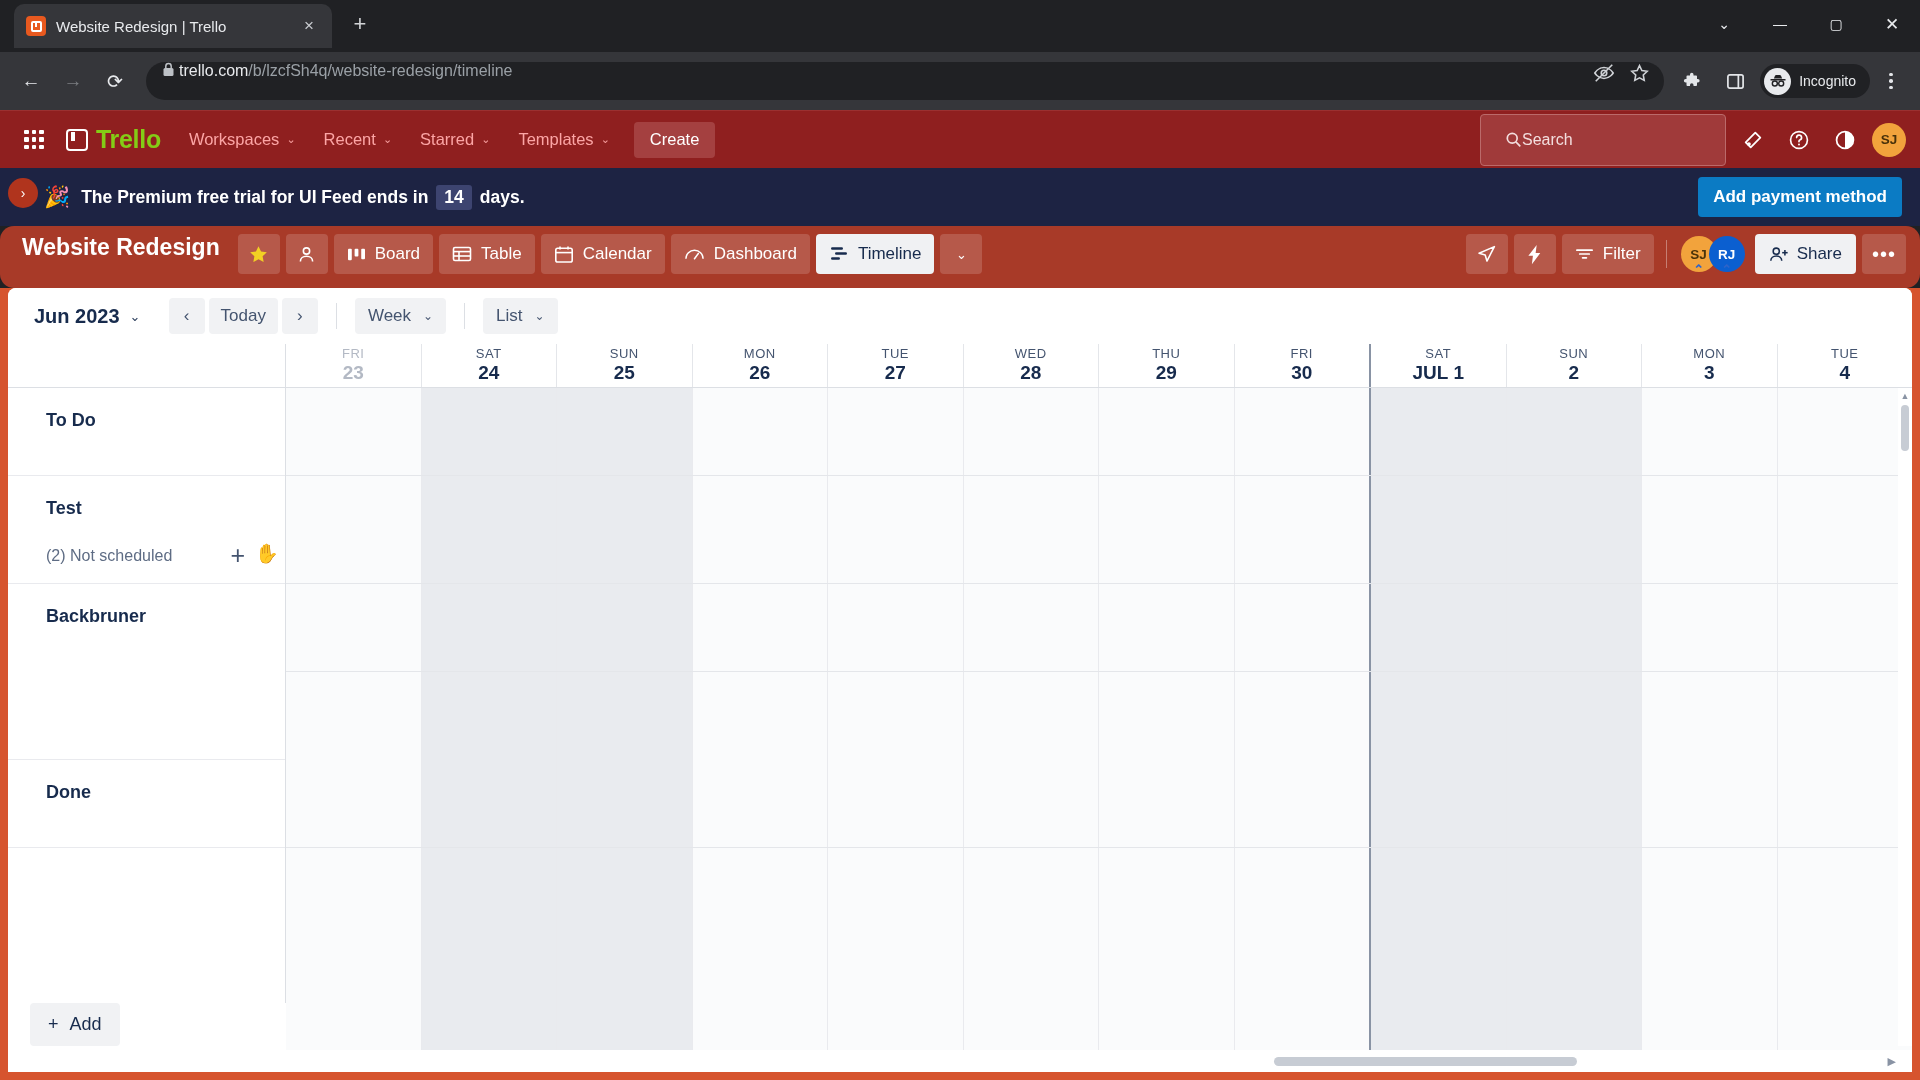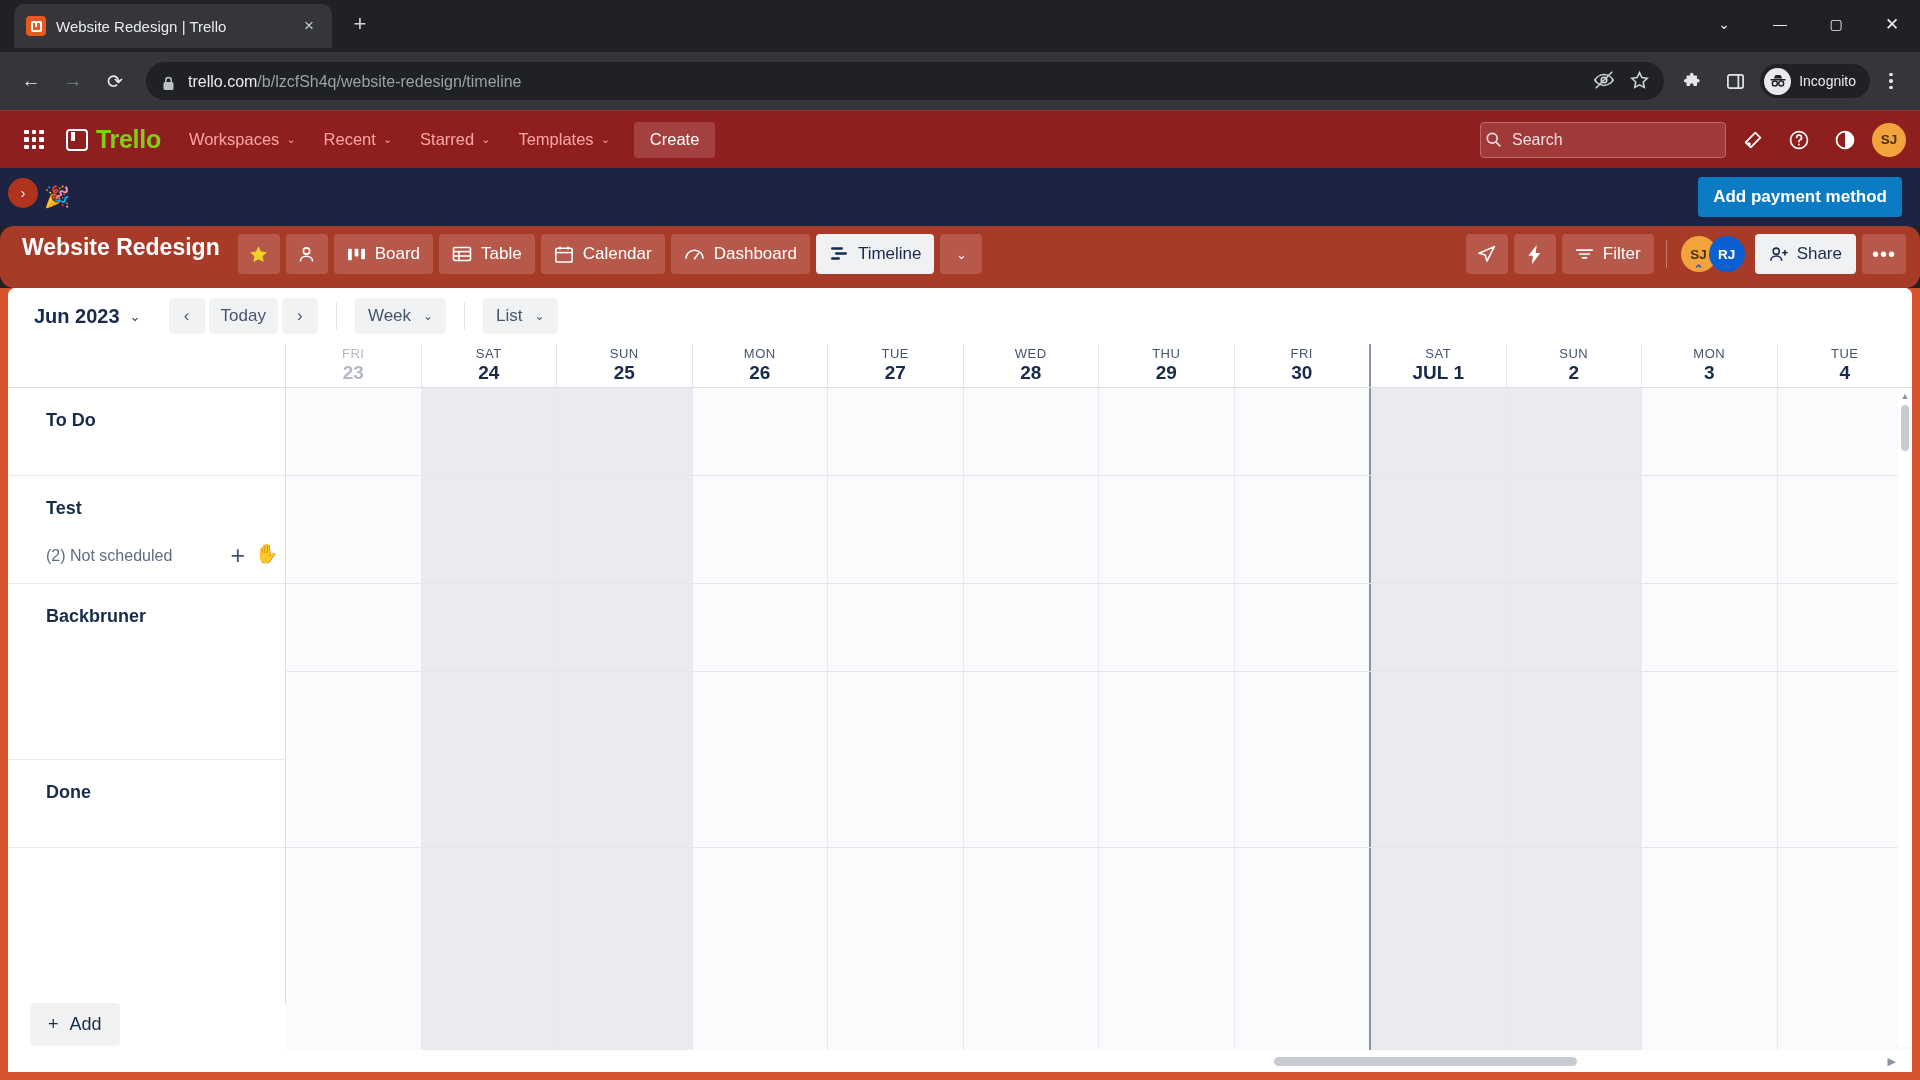--- a/index.html
+++ b/index.html
@@ -29,22 +29,22 @@
   .newtab { width:36px; height:36px; margin:0 0 4px 10px; display:flex; align-items:center; justify-content:center; color:#d2d4d7; font-size:22px; }
 
   .wincontrols { position:absolute; right:0; top:0; height:48px; display:flex; align-items:center; }
   .wc { width:56px; height:48px; display:flex; align-items:center; justify-content:center; color:#e8eaed; font-size:14px; }
   .wc.close { font-size:17px; }
 
   .toolbar { height:58px; background:#35363a; display:flex; align-items:center; padding:0 12px; gap:4px; }
   .navbtn { width:38px; height:38px; border-radius:50%; display:flex; align-items:center; justify-content:center; color:#e8eaed; font-size:19px; }
   .navbtn.fwd { color:#7c7f83; }
   .omnibox {
-    flex:1; height:38px; background:#202124; border-radius:19px; display:flex; align-items:flex-end;
-    padding:0 12px 9px 16px; margin-left:8px; gap:13px; min-width:0;
+    flex:1; height:38px; background:#202124; border-radius:19px; display:flex; align-items:flex-start;
+    padding:0 12px 0 16px; margin-left:8px; gap:4px; min-width:0;
   }
   .omnibox .lock { color:#bdc1c6; font-size:13px; flex:0 0 auto; }
   .urltext { font-size:16px; color:#9aa0a6; white-space:nowrap; overflow:hidden; }
   .urltext b { color:#e8eaed; font-weight:400; }
   .omni-right { margin-left:auto; display:flex; align-items:center; gap:14px; padding-right:2px; }
   .oicon { color:#cfd2d6; display:flex; align-items:center; }
   .tb-right { display:flex; align-items:center; gap:4px; padding-left:6px; }
   .tbtn { width:38px; height:38px; border-radius:50%; display:flex; align-items:center; justify-content:center; color:#e4e6e9; }
   .incognito-pill {
     height:34px; background:#202124; border-radius:17px; display:flex; align-items:center; gap:8px;
@@ -71,22 +71,22 @@
     height:36px; display:flex; align-items:center; gap:7px; padding:0 12px; border-radius:4px;
     color:#fca5a5; font-size:16.5px;
   }
   .chev { font-size:11px; opacity:.95; }
   .create-btn {
     height:36px; background:#a44040; border-radius:4px; color:#fff; font-size:16.5px;
     display:flex; align-items:center; padding:0 16px; margin-left:8px;
   }
   .hdr-right { margin-left:auto; display:flex; align-items:center; gap:8px; }
   .searchbox {
-    width:246px; height:36px; background:#a03a3a; border:1px solid #bb6a6a; border-radius:4px;
-    display:flex; align-items:center; gap:10px; padding:0 4px; color:#f3dede; font-size:16px;
+    width:246px; height:52px; background:#a03a3a; border:1px solid #bb6a6a; border-radius:4px;
+    display:flex; align-items:center; gap:0; padding:0 24px; color:#f3dede; font-size:16px;
   }
   .hicon { width:38px; height:38px; border-radius:50%; display:flex; align-items:center; justify-content:center; color:#fff; }
   .avatar-sj { width:34px; height:34px; border-radius:50%; background:#f2a33c; color:#48310a;
     display:flex; align-items:center; justify-content:center; font-size:13.5px; font-weight:700; }
 
   
   .banner { height:58px; background:#1d2343; display:flex; align-items:center; padding:0 18px 0 44px; position:relative; }
   .side-toggle {
     position:absolute; left:8px; top:10px; width:30px; height:30px; border-radius:50%;
     background:#b0341d; color:#fff; display:flex; align-items:center; justify-content:center; font-size:14px;
@@ -332,20 +332,25 @@
             <path d="M12 2.8a9.2 9.2 0 0 1 0 18.4z" fill="#fff"></path>
           </svg>
       </div>
       <div class="avatar-sj">SJ</div>
     </div>
   </div>
 
   <div class="banner">
     <div class="side-toggle">›</div>
     <span class="banner-emoji">🎉</span>
+    <div class="banner-text">
+      <span>The Premium free trial for UI Feed ends in</span>
+      <span class="days-chip">14</span>
+      <span>days.</span>
+    </div>
     <div class="pay-btn">Add payment method</div>
   </div>
 
   <div class="board-hdr">
     <div class="board-title">Website Redesign</div>
     <div class="bbtn sq">
       <svg width="21" height="21" viewBox="0 0 24 24" fill="#f2d024">
           <path d="M12 2.6l2.9 6 6.6.9-4.8 4.6 1.2 6.5L12 17.5 6.1 20.6l1.2-6.5-4.8-4.6 6.6-.9z"></path>
         </svg>
     </div>

